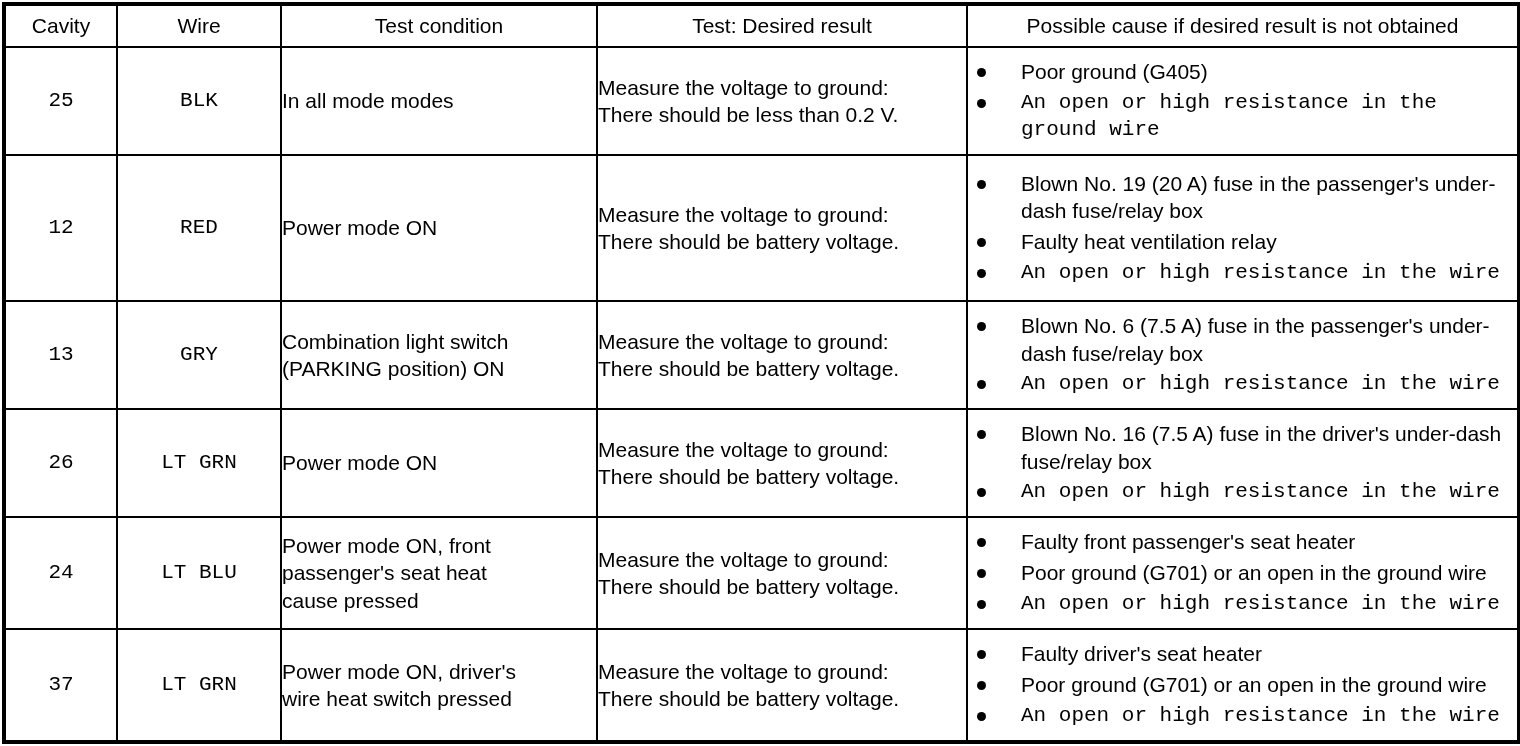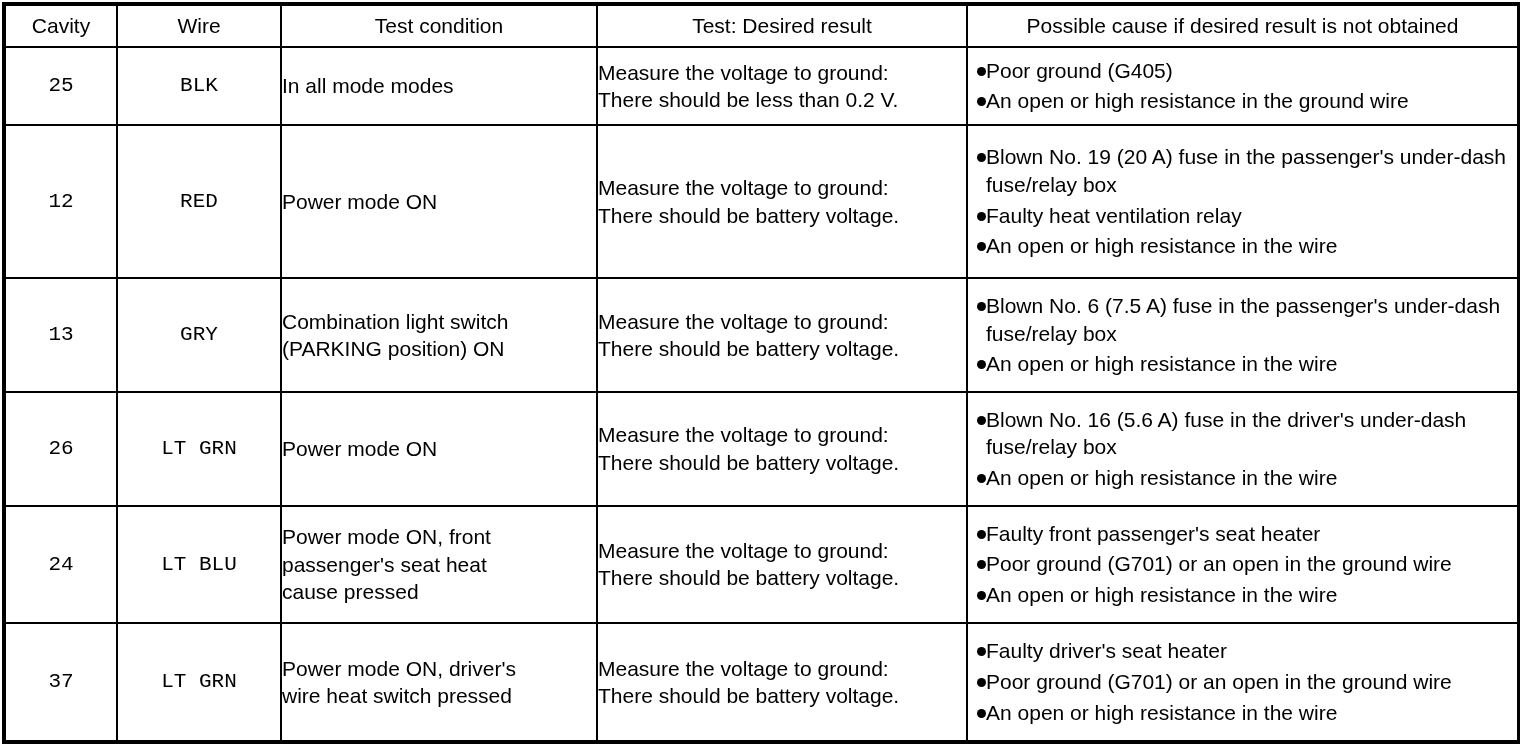--- a/index.html
+++ b/index.html
@@ -69,26 +69,26 @@
     vertical-align: middle;
   }
 
   ul.causes {
     list-style: none;
     margin: 0;
     padding: 0;
   }
   ul.causes li {
     position: relative;
-    padding-left: 18px;
+    padding-left: 53px;
     margin: 0 0 3px 0;
     font-size: 21px;
     line-height: 1.32;
   }
-  ul.causes li:last-child { margin-bottom: 0; }
+  ul.causes li:last-child { margin-bottom: 0; font-family: Liberation Mono, monospace; }
   ul.causes li .bul {
     position: absolute;
     left: 9px;
     top: 10px;
     width: 9px;
     height: 9px;
     background: #000;
     border-radius: 50%;
   }
 
@@ -174,21 +174,21 @@
           <td class="wire">LT GRN</td>
           <td class="cond">
             <span class="ln">Power mode ON</span>
           </td>
           <td class="test">
             <span class="ln">Measure the voltage to ground:</span>
             <span class="ln">There should be battery voltage.</span>
           </td>
           <td class="cause">
             <ul class="causes">
-              <li><span class="bul"></span><span>Blown No. 16 (5.6 A) fuse in the driver's under-dash fuse/relay box</span></li>
+              <li><span class="bul"></span><span>Blown No. 16 (7.5 A) fuse in the driver's under-dash fuse/relay box</span></li>
               <li><span class="bul"></span><span>An open or high resistance in the wire</span></li>
             </ul>
           </td>
         </tr>
         <tr>
           <td class="cavity">24</td>
           <td class="wire">LT BLU</td>
           <td class="cond">
             <span class="ln">Power mode ON, front</span>
             <span class="ln">passenger's seat heat</span>

